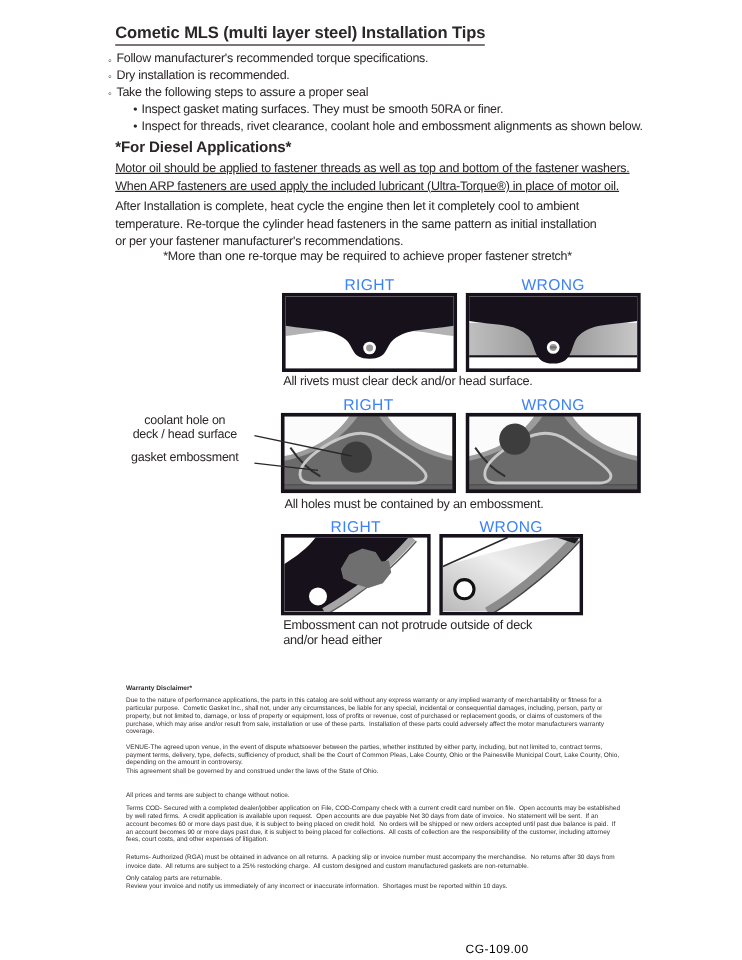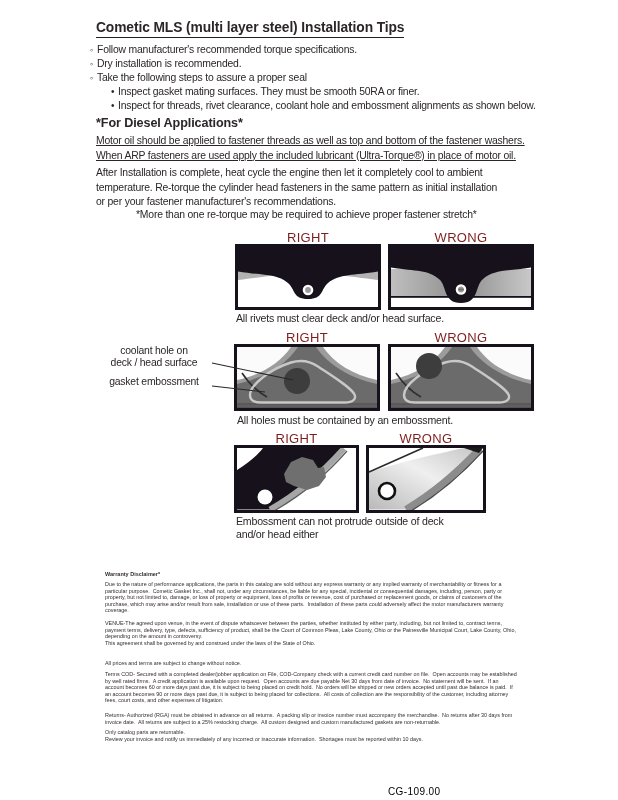--- a/index.html
+++ b/index.html
@@ -17,21 +17,21 @@
   .body-txt{font-size:10.4px;letter-spacing:-0.2px;line-height:14px;white-space:nowrap;}
   .bullets{left:90px;top:43px;}
   .brow{display:flex;align-items:flex-start;}
   .brow .g1{font-size:9px;width:7px;flex:none;line-height:14px;}
   .brow .g2{font-size:10px;width:7px;flex:none;line-height:14px;}
   .sub{margin-left:21px;}
   .diesel-head{left:96px;top:116px;font-size:12.6px;font-weight:bold;letter-spacing:-0.1px;text-align:right;}
   .para1{left:96px;top:134px;line-height:14.6px;text-decoration:underline;}
   .para2{left:96px;top:166px;line-height:14.6px;}
   .note{left:96px;top:208px;margin-left:40px;}
-  .dg-label{font-size:13px;text-align:center;letter-spacing:0.3px;color:#7f1d1d;}
+  .dg-label{font-size:13px;text-align:center;letter-spacing:0.3px;color:#3b82f6;}
   .caption{font-size:10.6px;letter-spacing:-0.2px;white-space:nowrap;line-height:13px;}
   .ann{font-size:10.4px;letter-spacing:-0.2px;text-align:center;line-height:11.5px;white-space:nowrap;width:112px;}
   .legal{font-size:5.4px;line-height:6.5px;letter-spacing:0;width:413px;white-space:pre-wrap;color:#342e30;}
   .legal-head{font-size:5.5px;font-weight:bold;color:#342e30;}
   .footer-code{font-size:10px;letter-spacing:0.4px;color:#000000;margin-top:24px;}
   svg{display:block;}
 </style>
 </head>
 <body>
 

